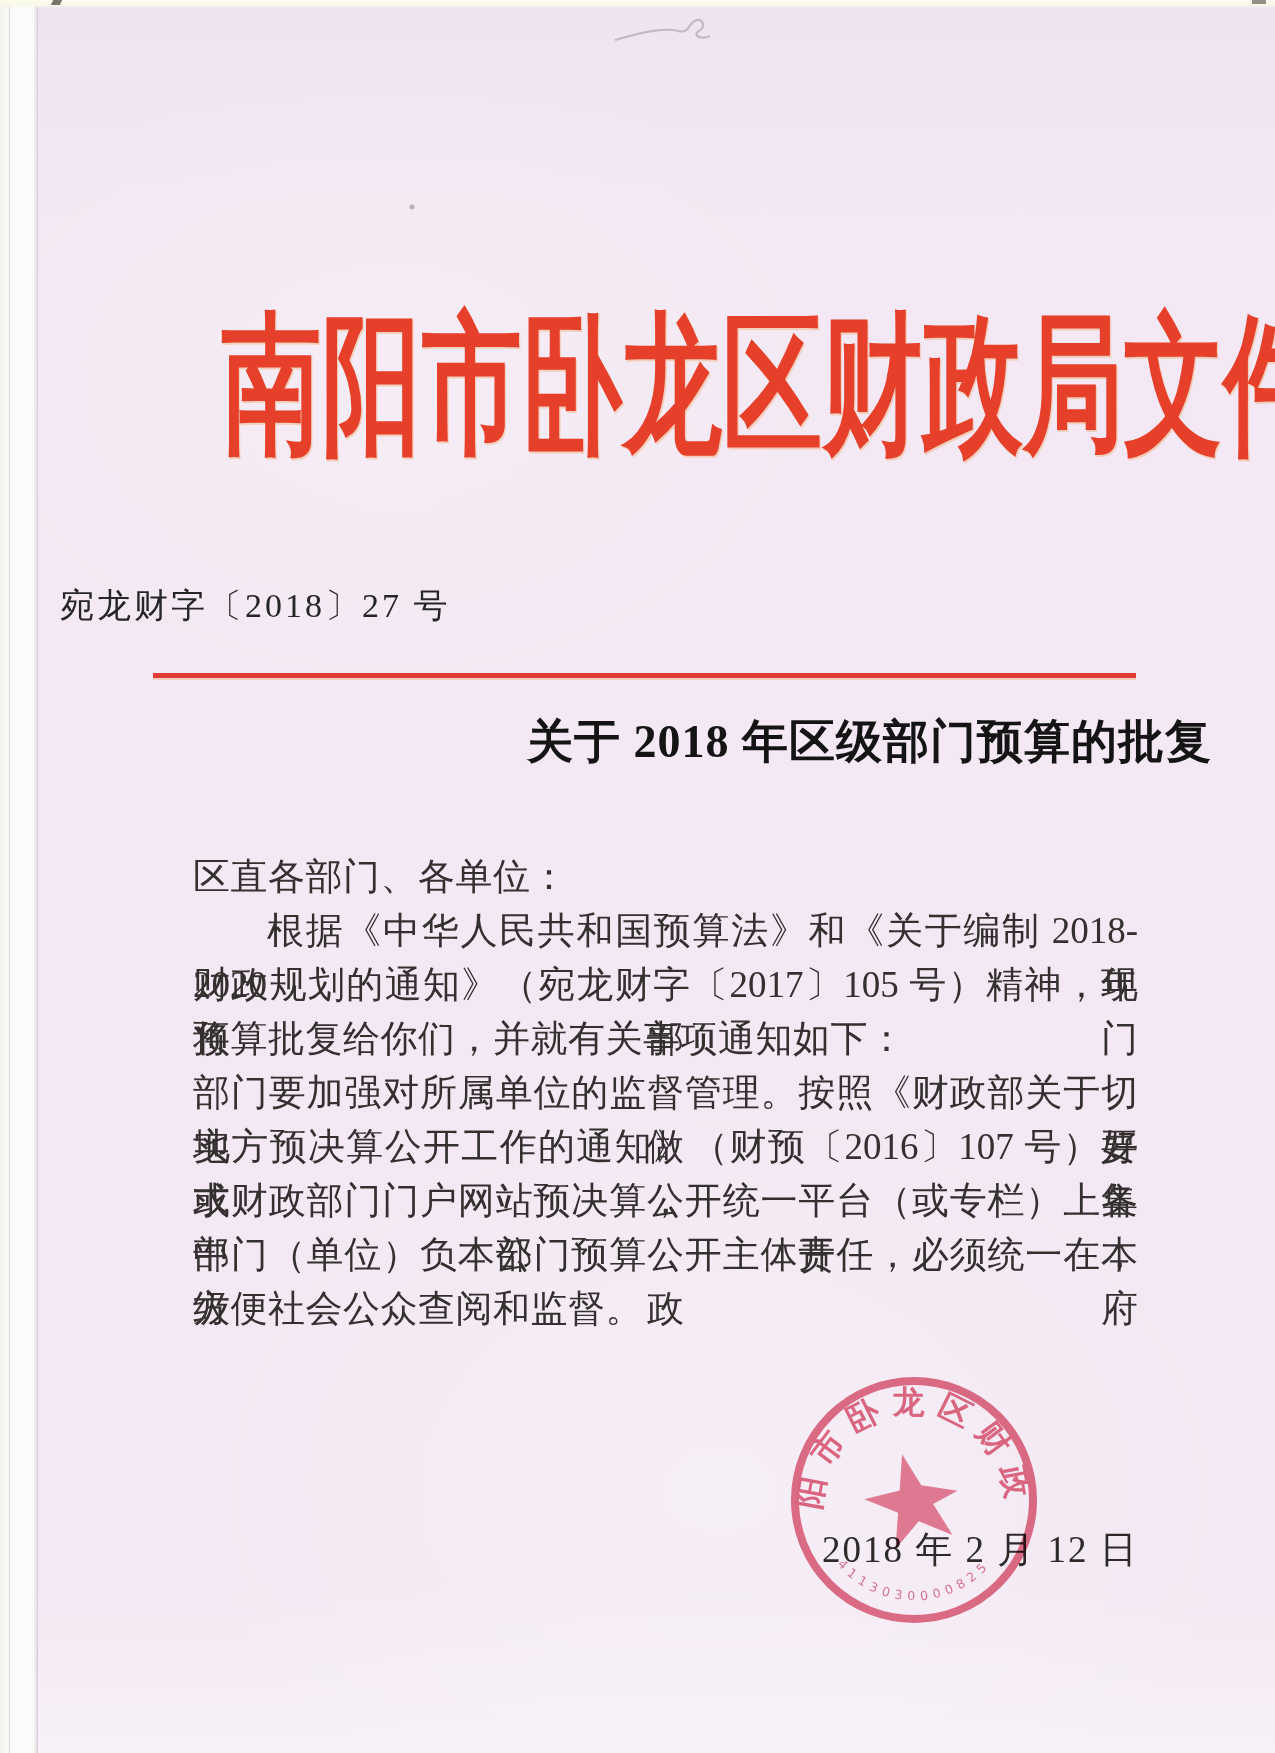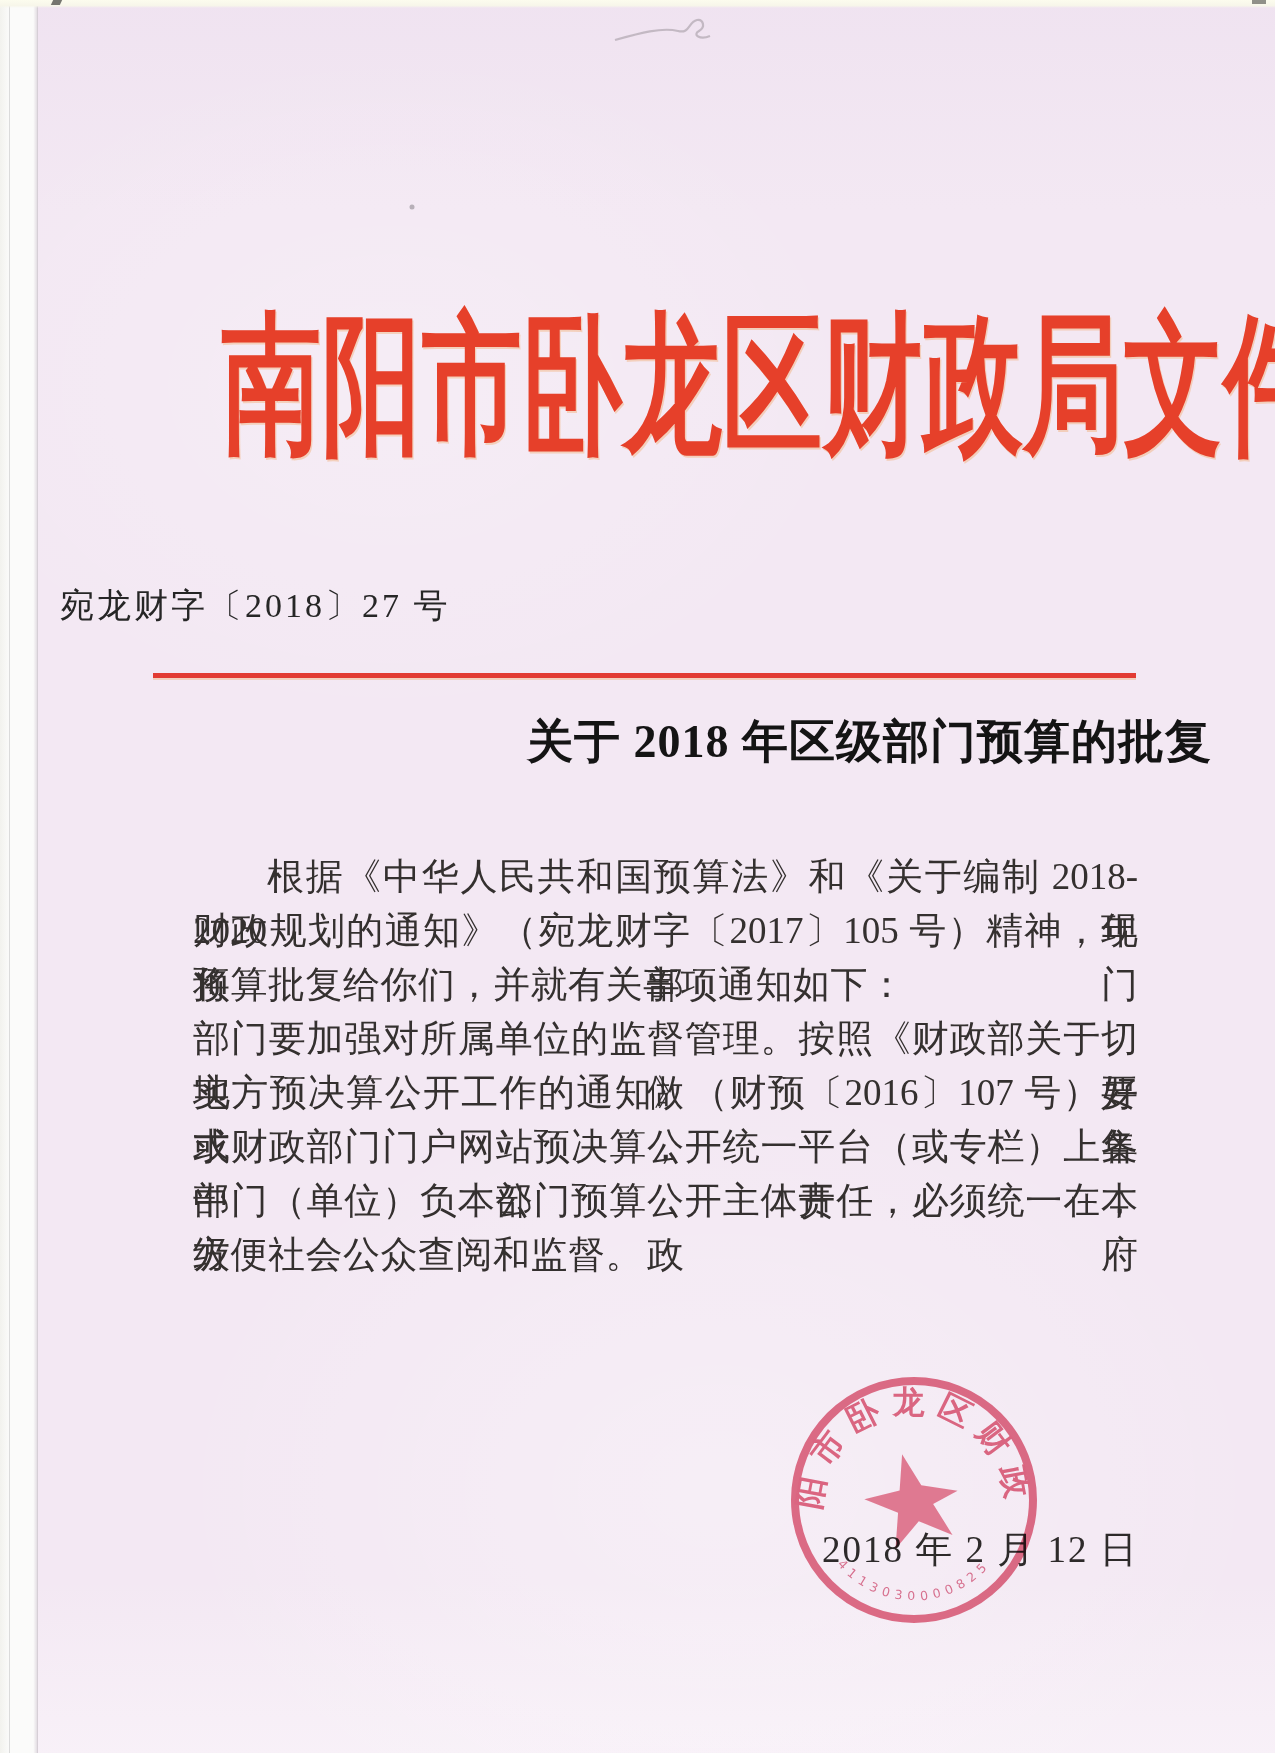--- a/index.html
+++ b/index.html
@@ -112,20 +112,21 @@
 
   <div class="agency-title">南阳市卧龙区财政局文件</div>
 
   <div class="doc-number">宛龙财字〔2018〕27 号</div>
 
   <div class="red-rule"></div>
 
   <h1 class="subject">关于 2018 年区级部门预算的批复</h1>
 
   <div class="body-text">
+    <div class="line">区直各部门、各单位：</div>
     <div class="line just indent">根据《中华人民共和国预算法》和《关于编制 2018-2020 年</div>
     <div class="line just">财政规划的通知》（宛龙财字〔2017〕105 号）精神，现将部门</div>
     <div class="line">预算批复给你们，并就有关事项通知如下：</div>
     <div class="line just">部门要加强对所属单位的监督管理。按照《财政部关于切实做好</div>
     <div class="line just">地方预决算公开工作的通知》（财预〔2016〕107 号）要求，各</div>
     <div class="line just">或财政部门门户网站预决算公开统一平台（或专栏）上集中公开，</div>
     <div class="line just">部门（单位）负本部门预算公开主体责任，必须统一在本级政府</div>
     <div class="line">方便社会公众查阅和监督。</div>
   </div>
 

